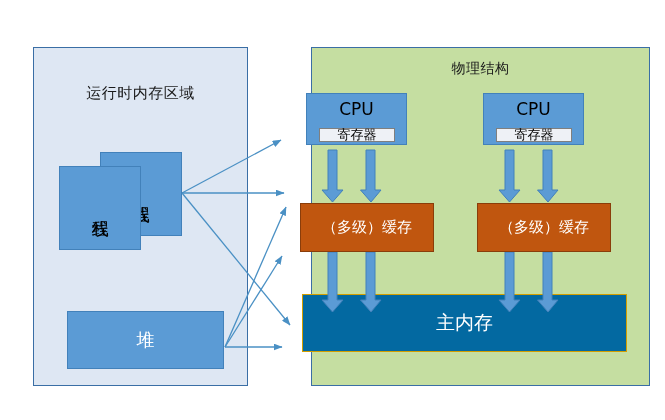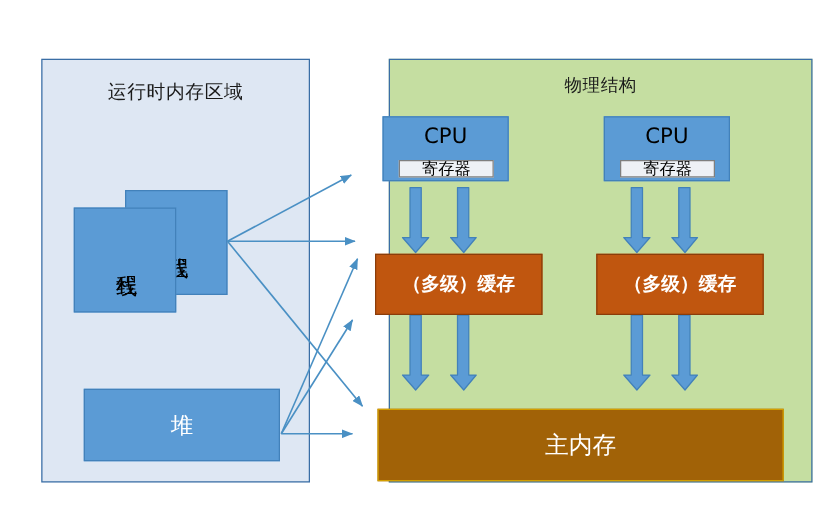--- a/index.html
+++ b/index.html
@@ -40,21 +40,21 @@
   }
   .panel-title {
     position: absolute;
     left: 0;
     width: 100%;
     text-align: center;
     font-size: 15px;
     color: #1a1a1a;
     letter-spacing: 0.5px;
   }
-  #runtime-title { top: 16px; }
+  #runtime-title { top: 36px; }
   #physical-title { top: 12px; font-size: 14px; }
 
   
   .box {
     position: absolute;
     box-sizing: border-box;
     display: flex;
     align-items: center;
     justify-content: center;
     text-align: center;
@@ -125,32 +125,31 @@
   #register-right { left: 496px; top: 128px; }
 
   
   .cache-box {
     width: 134px;
     height: 49px;
     background: #c0560f;
     border: 1px solid #8a3d0a;
     color: #ffffff;
     font-size: 15px;
-    font-weight: bold;
   }
   #cache-left  { left: 300px; top: 203px; }
   #cache-right { left: 477px; top: 203px; }
 
   
   #main-memory {
     left: 302px;
-    top: 327px;
+    top: 294px;
     width: 325px;
     height: 58px;
-    background: #a16207;
+    background: #0369a1;
     border: 1px solid #d39f00;
     color: #ffffff;
     font-size: 19px;
     text-align: right;
   }
 
   
   #overlay {
     position: absolute;
     left: 0;

